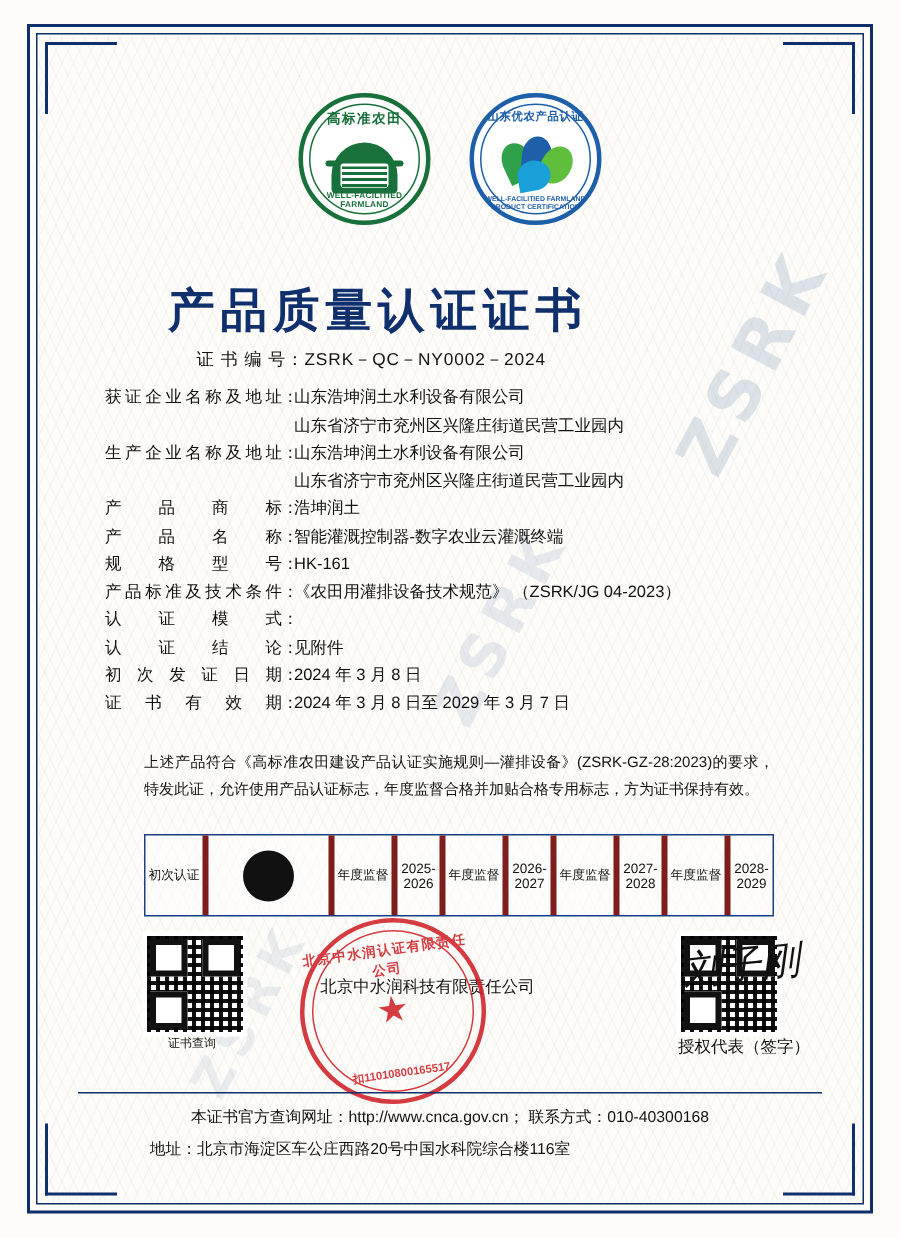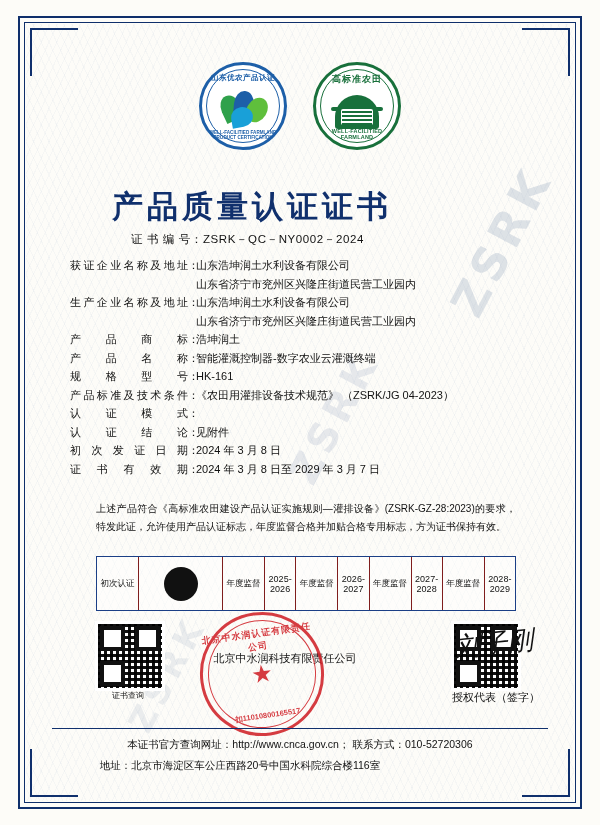--- a/index.html
+++ b/index.html
@@ -136,21 +136,21 @@
     font-size:10px;line-height:18px;color:#111;text-align:justify;
   }
 
   
   .table{
     position:absolute;left:96px;top:556px;width:420px;height:55px;
     display:flex;border:1px solid #1b3f86;box-sizing:border-box;
     background:rgba(255,255,255,.45);
   }
   .cell{
-    border-right:1px solid #7f1d1d;
+    border-right:4px solid #7f1d1d;
     display:flex;align-items:center;justify-content:center;
     font-size:8.5px;color:#111;box-sizing:border-box;text-align:center;
   }
   .cell:last-child{border-right:none;}
   .cell.head{width:42px;flex:0 0 42px;line-height:11px;}
   .cell.year{flex:1;font-size:9px;}
   .cell.mark{width:84px;flex:0 0 84px;}
   .blackdot{width:34px;height:34px;border-radius:50%;background:#111;}
 
   
@@ -261,37 +261,37 @@
   <div class="corner-deco cd-tl"></div>
   <div class="corner-deco cd-tr"></div>
   <div class="corner-deco cd-bl"></div>
   <div class="corner-deco cd-br"></div>
 
   <div class="wm wm1">ZSRK</div>
   <div class="wm wm2">ZSRK</div>
   <div class="wm wm3">ZSRK</div>
 
   <div class="logos">
+    <div class="seal-logo seal-green">
+      <div class="ring"></div>
+      <div class="top-text">高标准农田</div>
+      <div class="hat"></div>
+      <div class="lines"></div>
+      <div class="bot-text">WELL-FACILITIED FARMLAND</div>
+    </div>
     <div class="seal-logo seal-blue">
       <div class="ring"></div>
       <div class="top-text">山东优农产品认证</div>
       <div class="leafwrap">
         <span class="leaf l1"></span>
           <span class="leaf l2"></span>
         <span class="leaf l3"></span>
           <span class="leaf l4"></span>
       </div>
       <div class="bot-text">WELL-FACILITIED FARMLAND PRODUCT CERTIFICATION</div>
-    </div>
-    <div class="seal-logo seal-green">
-      <div class="ring"></div>
-      <div class="top-text">高标准农田</div>
-      <div class="hat"></div>
-      <div class="lines"></div>
-      <div class="bot-text">WELL-FACILITIED FARMLAND</div>
     </div>
   </div>
 
   <div class="title">产品质量认证证书</div>
   <div class="certno">
     <span>证 书 编 号：</span><span>ZSRK－QC－NY0002－2024</span>
   </div>
 
   <div class="fields">
 
@@ -403,16 +403,16 @@
     <div class="inner"></div>
     <div class="arc">北京中水润认证有限责任公司</div>
     <div class="star">★</div>
     <div class="num">扣11010800165517</div>
   </div>
 
   <div class="sign">刘子刚</div>
   <div class="sign-label">授权代表（签字）</div>
 
   <div class="footline"></div>
-  <div class="foot1">本证书官方查询网址：http://www.cnca.gov.cn；  联系方式：010-52720306</div>
+  <div class="foot1">本证书官方查询网址：http://www.cnca.gov.cn；  联系方式：010-40300168</div>
   <div class="foot2">地址：北京市海淀区车公庄西路20号中国水科院综合楼116室</div>
 
 </div>
 
 </body></html>

